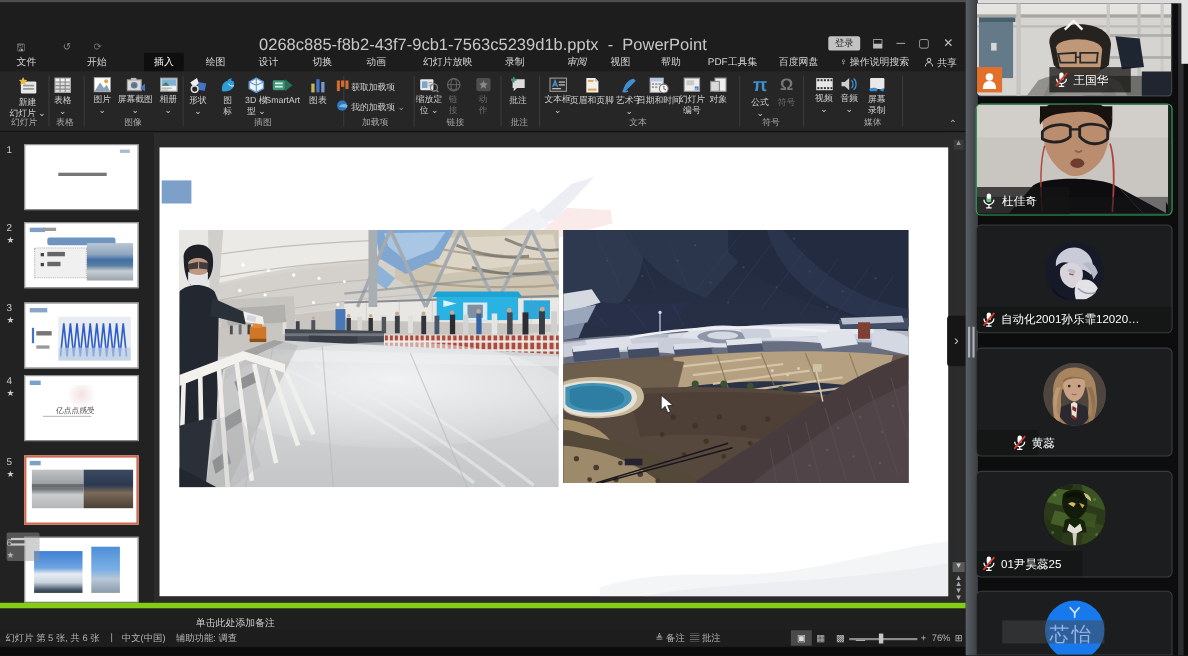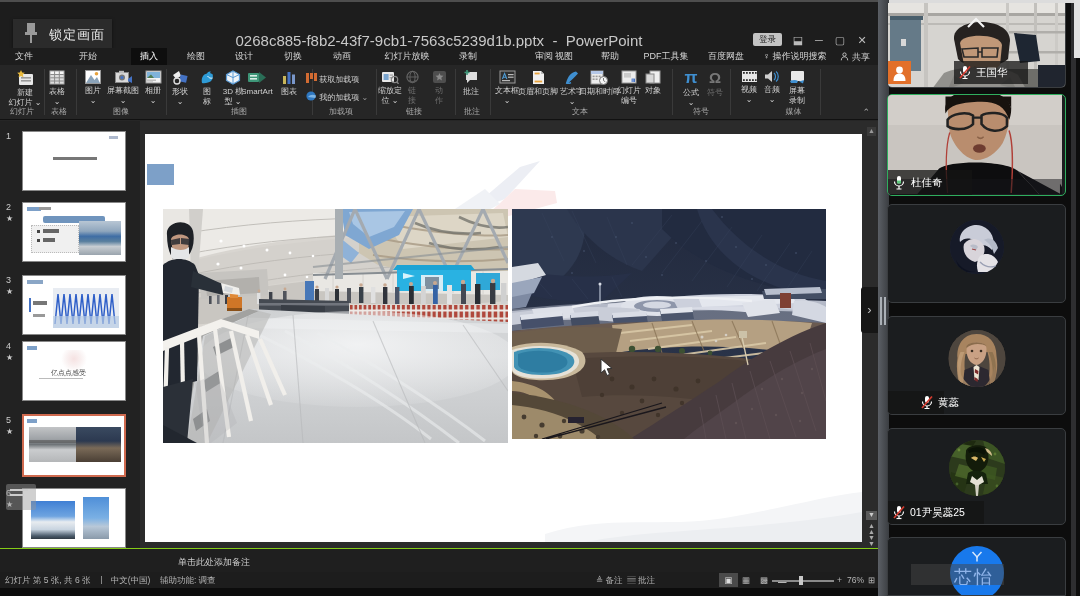--- a/index.html
+++ b/index.html
@@ -36,21 +36,21 @@
 .tnum { position:absolute; left:6px; color:#ccc; font-size:9px; }
 .tstar { position:absolute; left:6px; color:#ccc; font-size:8px; }
 
 #editor { position:absolute; left:140px; top:0; width:722px; height:427px; background:#2b2b2b; }
 #slide { position:absolute; left:5px; top:12.5px; width:717px; height:408px; background:#fff; }
 
 
 #vsb { position:absolute; left:866px; top:0; width:11px; height:427px; background:#2b2b2b; }
 
 
-#notes { position:absolute; left:0; top:548px; width:878px; height:24px; background:#1f1f1f; border-top:1px solid #84cc16; color:#cfcfcf; font-size:9px; }
+#notes { position:absolute; left:0; top:548px; width:878px; height:24px; background:#1f1f1f; border-top:5px solid #84cc16; color:#cfcfcf; font-size:9px; }
 #status { position:absolute; left:0; top:572px; width:878px; height:16px; background:#1d1d1d; color:#b5b5b5; font-size:8.5px; }
 #belowstatus { position:absolute; left:0; top:588px; width:878px; height:8px; background:#0c0c0c; }
 
 
 #vcol { position:absolute; left:878px; top:0; width:202px; height:596px; background:#4b4f55; }
 .tile { position:absolute; left:9px; width:179px; background:#1b1d1f; border-radius:5px; overflow:hidden; border:1px solid #3a3d40; }
 .namebar { position:absolute; left:0; bottom:0; background:rgba(20,20,20,.75); color:#fff; display:flex; align-items:center; padding:0 6px 0 4px; height:23px; font-size:10.5px; white-space:nowrap; }
 .avatar { position:absolute; left:50%; transform:translateX(-50%); border-radius:50%; overflow:hidden; }
 </style>
 </head>
@@ -63,41 +63,33 @@
       <div class="title">0268c885-f8b2-43f7-9cb1-7563c5239d1b.pptx&nbsp;&nbsp;-&nbsp;&nbsp;PowerPoint</div>
       <div class="loginbtn">登录</div>
       <div class="winbtn" style="right:73px;">⬓</div>
       <div class="winbtn" style="right:52px;">─</div>
       <div class="winbtn" style="right:31px;">▢</div>
       <div class="winbtn" style="right:9px;">✕</div>
 
       <div id="saveic">🖫</div>
         <div style="position:absolute;left:57px;top:37px;color:#888;font-size:9px;">↺</div>
         <div style="position:absolute;left:85px;top:37px;color:#777;font-size:9px;">⟳</div>
-      <div id="locktip">
-        <svg width="16" height="26" viewBox="0 0 16 26" style="position:absolute;left:10px;top:2px;">
-          <rect x="4" y="2" width="8" height="9" fill="#9a9a9a"></rect>
-          <rect x="2" y="11" width="12" height="3" fill="#9a9a9a"></rect>
-          <rect x="7" y="14" width="2" height="8" fill="#9a9a9a"></rect>
-        </svg>
-        <div class="txt">锁定画面</div>
-      </div>
     </div>
 
     <div id="tabs">
       <div class="tab" style="left:6px;width:36px;">文件</div>
       <div class="tab" style="left:70px;width:36px;">开始</div>
       <div class="tab sel" style="left:131px;width:36px;">插入</div>
       <div class="tab" style="left:178px;width:36px;">绘图</div>
       <div class="tab" style="left:226px;width:36px;">设计</div>
       <div class="tab" style="left:275px;width:36px;">切换</div>
       <div class="tab" style="left:324px;width:36px;">动画</div>
       <div class="tab" style="left:372px;width:70px;">幻灯片放映</div>
       <div class="tab" style="left:450px;width:36px;">录制</div>
-      <div class="tab" style="left:526px;width:36px;">审阅</div>
+      <div class="tab" style="left:506px;width:36px;font-style:italic;">审阅</div>
       <div class="tab" style="left:546px;width:36px;">视图</div>
       <div class="tab" style="left:592px;width:36px;">帮助</div>
       <div class="tab" style="left:638px;width:56px;">PDF工具集</div>
       <div class="tab" style="left:700px;width:52px;">百度网盘</div>
       <div class="tab" style="left:752px;width:86px;">♀ 操作说明搜索</div>
       <div style="position:absolute;right:8px;top:3px;color:#ccc;font-size:9px;"><svg width="9" height="9" viewBox="0 0 14 14" style="vertical-align:-1px;">
             <circle cx="7" cy="4" r="2.6" fill="none" stroke="#ccc" stroke-width="1.4"></circle>
             <path d="M2 13 C2 9 4.4 7.6 7 7.6 C9.6 7.6 12 9 12 13" fill="none" stroke="#ccc" stroke-width="1.4"></path>
           </svg> 共享</div>
     </div>
@@ -959,20 +951,30 @@
           <path d="M10 22 C8 10 22 2 32 6 C42 10 46 20 42 30 C38 26 34 24 30 26 C24 18 16 16 10 22 Z" fill="#c9ccd8"></path>
           <path d="M14 24 C20 16 30 18 34 26 C36 33 32 40 25 42 C17 40 12 32 14 24 Z" fill="#d8d4da"></path>
           <path d="M20 26 C22 24 26 24 28 27 L26 30 Z" fill="#b8bcc8"></path>
           <path d="M22 29 l4 1" stroke="#984444" stroke-width="1.1"></path>
           <path d="M30 36 C36 32 44 34 48 42 L42 52 L28 52 C26 45 27 40 30 36 Z" fill="#e4e2e6"></path>
           <path d="M34 20 C40 16 46 20 48 28 L44 34 C42 26 38 22 34 20 Z" fill="#b4bac8"></path>
           <path d="M30 42 C34 46 40 48 46 46" stroke="#9aa0b4" stroke-width="1.4" fill="none"></path>
           <path d="M6 40 C10 48 18 52 26 52 L10 52 Z" fill="#0e1220"></path>
           </svg>
       </div>
+      <div class="namebar" style="left:0;bottom:0;width:177px;">
+        <svg width="14" height="15" viewBox="0 0 14 15" style="margin-right:4px;flex:none;">
+            <rect x="5" y="1" width="4" height="7" rx="2" fill="#fff"></rect>
+            <path d="M2.5 6.5 a4.5 4.5 0 0 0 9 0" fill="none" stroke="#fff" stroke-width="1.2"></path>
+            <line x1="7" y1="11" x2="7" y2="13.5" stroke="#fff" stroke-width="1.2"></line>
+            <line x1="4.5" y1="13.5" x2="9.5" y2="13.5" stroke="#fff" stroke-width="1.2"></line>
+            <line x1="2" y1="13" x2="12" y2="1.5" stroke="#d63b2f" stroke-width="1.6"></line>
+          </svg>
+        自动化2001孙乐霏12020…
+      </div>
     </div>
 
     <div class="tile" style="top:316px;height:99px;">
       <div class="avatar" style="top:13px;width:57px;height:57px;background:#4a4038;">
         <svg width="57" height="57" viewBox="0 0 57 57">
           <rect width="57" height="57" fill="#4e463e"></rect>
           <path d="M28 4 C14 4 8 16 9 28 C7 40 10 50 14 56 L20 56 C16 46 15 34 17 24 L39 22 C42 32 42 46 38 56 L43 56 C48 48 50 38 48 26 C48 12 40 4 28 4 Z" fill="#a8845f"></path>
           <path d="M12 22 C8 30 8 44 13 54 C11 42 12 30 16 22 Z" fill="#bd9a74"></path>
           <path d="M44 22 C48 30 49 44 44 54 C45 42 44 30 40 22 Z" fill="#8f7350"></path>
           <path d="M18 20 C18 10 38 10 38 19 C38 28 34 34 28 35 C22 34 18 28 18 20 Z" fill="#c9a184"></path>

